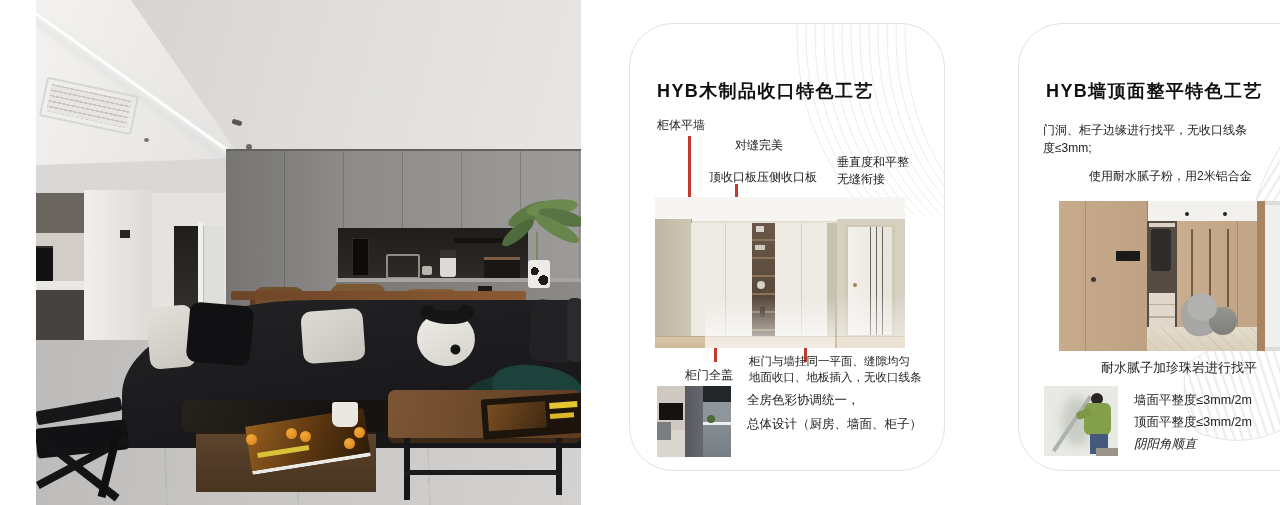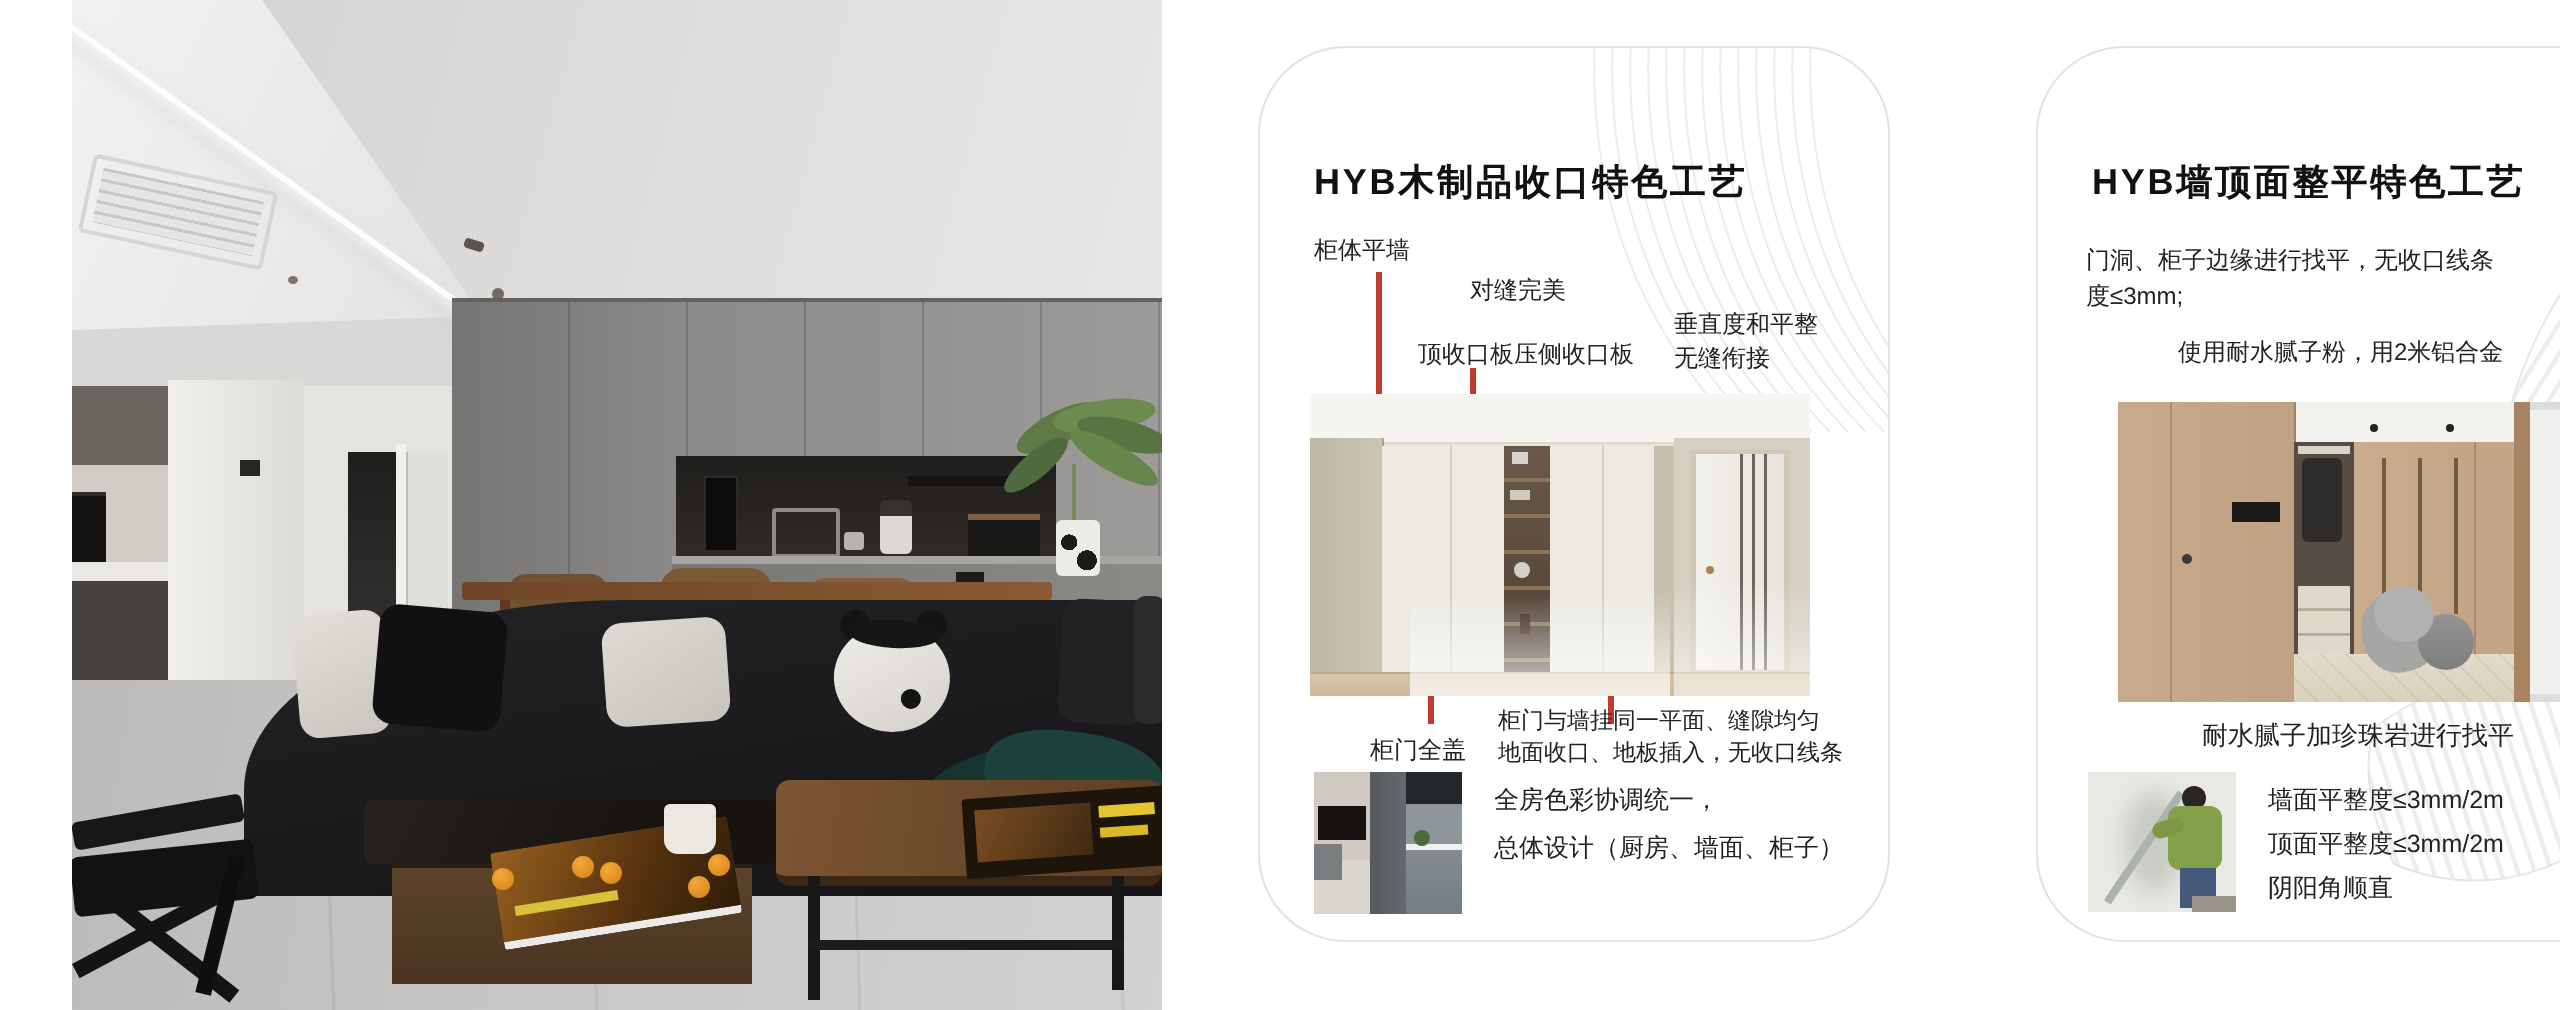--- a/index.html
+++ b/index.html
@@ -271,16 +271,16 @@
       <span class="a" style="left:8px;top:64px;width:66px;height:4px;background:#adb2ae;transform:rotate(-56deg);transform-origin:0 0;"></span>
       <span class="a" style="left:47px;top:7px;width:12px;height:12px;background:#2a2520;border-radius:50%;"></span>
       <span class="a" style="left:40px;top:17px;width:27px;height:32px;background:#85a04b;border-radius:6px;"></span>
       <span class="a" style="left:32px;top:24px;width:16px;height:8px;background:#7d9746;border-radius:4px;transform:rotate(-18deg);"></span>
       <span class="a" style="left:46px;top:48px;width:18px;height:20px;background:#44597c;"></span>
       <span class="a" style="left:52px;top:62px;width:22px;height:8px;background:#9a948a;"></span>
     </span>
 
     <span class="cap" style="left:115px;top:368px;">墙面平整度≤3mm/2m</span>
     <span class="cap" style="left:115px;top:390px;">顶面平整度≤3mm/2m</span>
-    <span class="cap" style="left:115px;top:412px;">阴阳角顺直</span>
+    <span class="cap" style="left:115px;top:412px;font-style:italic;">阴阳角顺直</span>
   </div>
 
 </div>
 
 </body></html>

